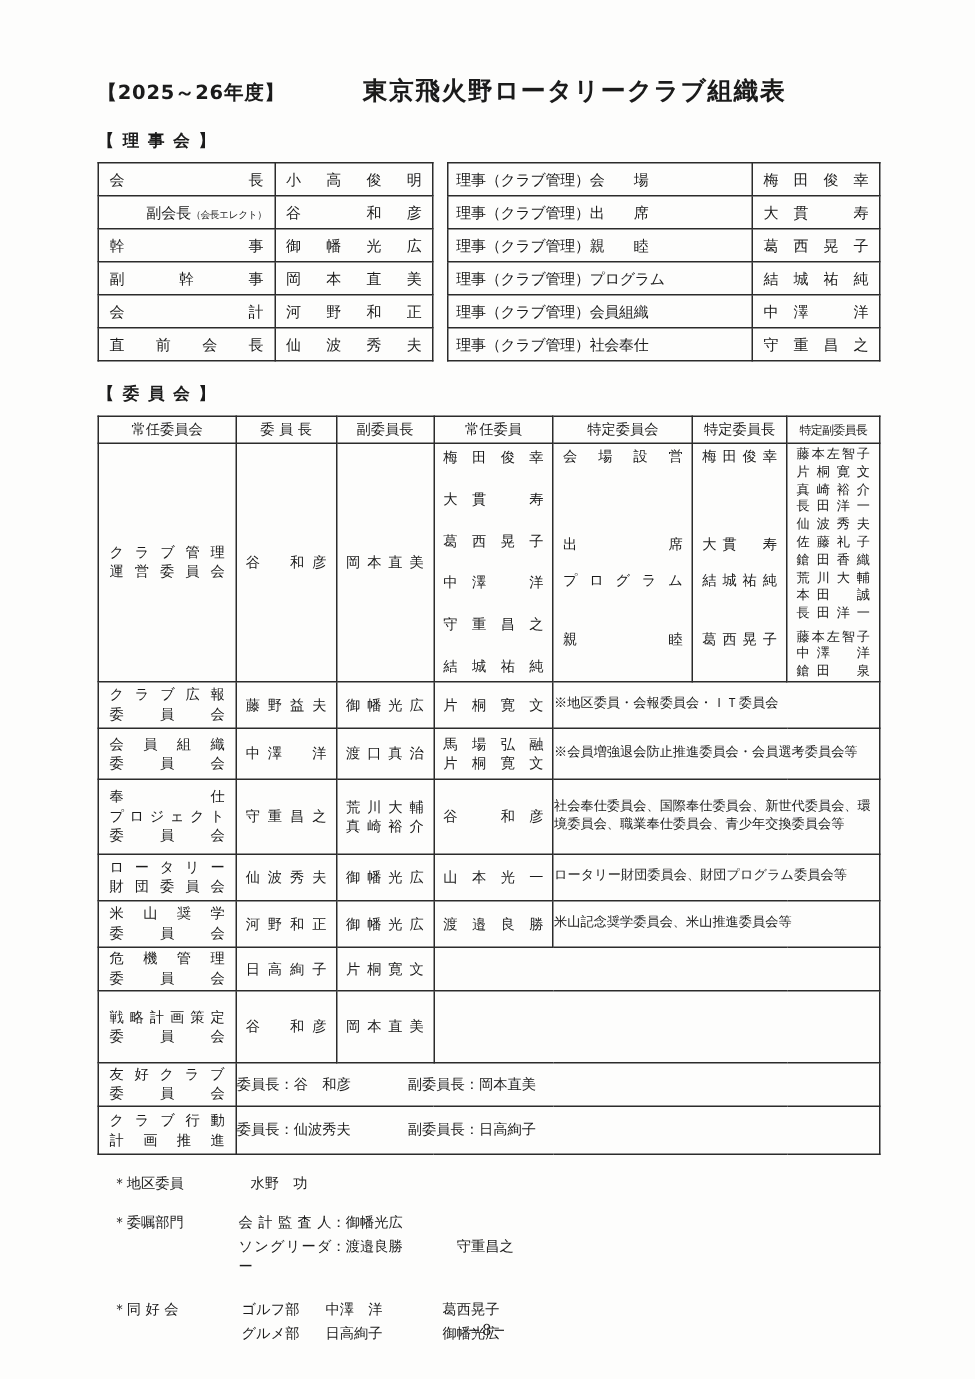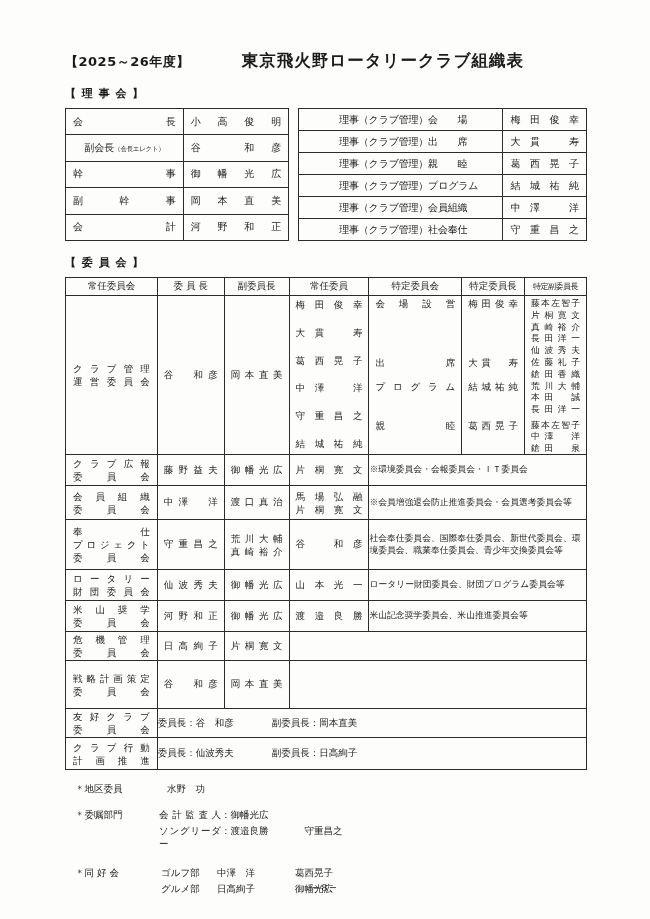--- a/index.html
+++ b/index.html
@@ -20,32 +20,32 @@
     font-family:"DejaVu Sans","Liberation Sans",sans-serif;
     font-weight:bold;font-size:11px;letter-spacing:1px;margin:14px 0 7px 0;
   }
 
   
   table{border-collapse:collapse;table-layout:fixed;}
   td,th{border:1px solid #2b2b2b;font-weight:normal;overflow:hidden;}
 
   
   .j{display:block;text-align:justify;text-align-last:justify;padding:0 6px;}
-  .norm{display:block;text-align:center;padding:0 4px;white-space:nowrap;}
+  .norm{display:block;text-align:right;padding:0 4px;white-space:nowrap;}
   .sub{font-size:6.5px;letter-spacing:-.3px;}
 
   
   .board-tables{display:flex;gap:9px;}
   .btable{font-size:10px;border-radius:28px;}
   .btable td{height:19px;}
   .btable-left .c-role{width:116px;}
   .btable-left .c-name{width:106px;}
   .btable-right .c-role{width:203px;}
   .btable-right .c-name{width:85px;}
-  .btable-right .role-txt{display:block;text-align:left;padding:0 4px;white-space:nowrap;letter-spacing:-.2px;margin-left:35px;}
+  .btable-right .role-txt{display:block;text-align:left;padding:0 4px;white-space:nowrap;letter-spacing:-.2px;}
 
   
   .ctable{margin-top:4px;font-size:9.5px;}
   .ctable th{font-size:9.5px;height:17px;text-align:center;padding:0 2px;}
   .ctable th.small{font-size:8px;letter-spacing:-.5px;}
   .ctable td{vertical-align:middle;padding:1px 0;}
   .cname-cell{vertical-align:middle;}
   .jline{display:block;text-align:justify;text-align-last:justify;padding:0 7px;line-height:13px;}
 
   
@@ -131,20 +131,28 @@
         <td>
               <span class="j">岡本直美</span>
             </td>
       </tr>
       <tr>
         <td>
               <span class="j">会計</span>
             </td>
         <td>
               <span class="j">河野和正</span>
+            </td>
+      </tr>
+      <tr>
+        <td>
+              <span class="j">直前会長</span>
+            </td>
+        <td>
+              <span class="j">仙波秀夫</span>
             </td>
       </tr>
     </tbody>
       </table>
 
     <table class="btable btable-right">
       <colgroup>
           <col class="c-role">
           <col class="c-name">
         </colgroup>
@@ -318,21 +326,21 @@
       <td>
             <span class="j">藤野益夫</span>
           </td>
       <td>
             <span class="j">御幡光広</span>
           </td>
       <td>
             <span class="j">片桐寛文</span>
           </td>
       <td colspan="3" class="note note-indent">
-            <span>※環境委員会・会報委員会・ＩＴ委員会</span>
+            <span>※地区委員・会報委員会・ＩＴ委員会</span>
           </td>
     </tr>
 
     <tr style="height:34px">
       <td class="cname-cell">
         <span class="jline">会員組織</span>
         <span class="jline">委員会</span>
       </td>
       <td>
             <span class="j">中澤　洋</span>

